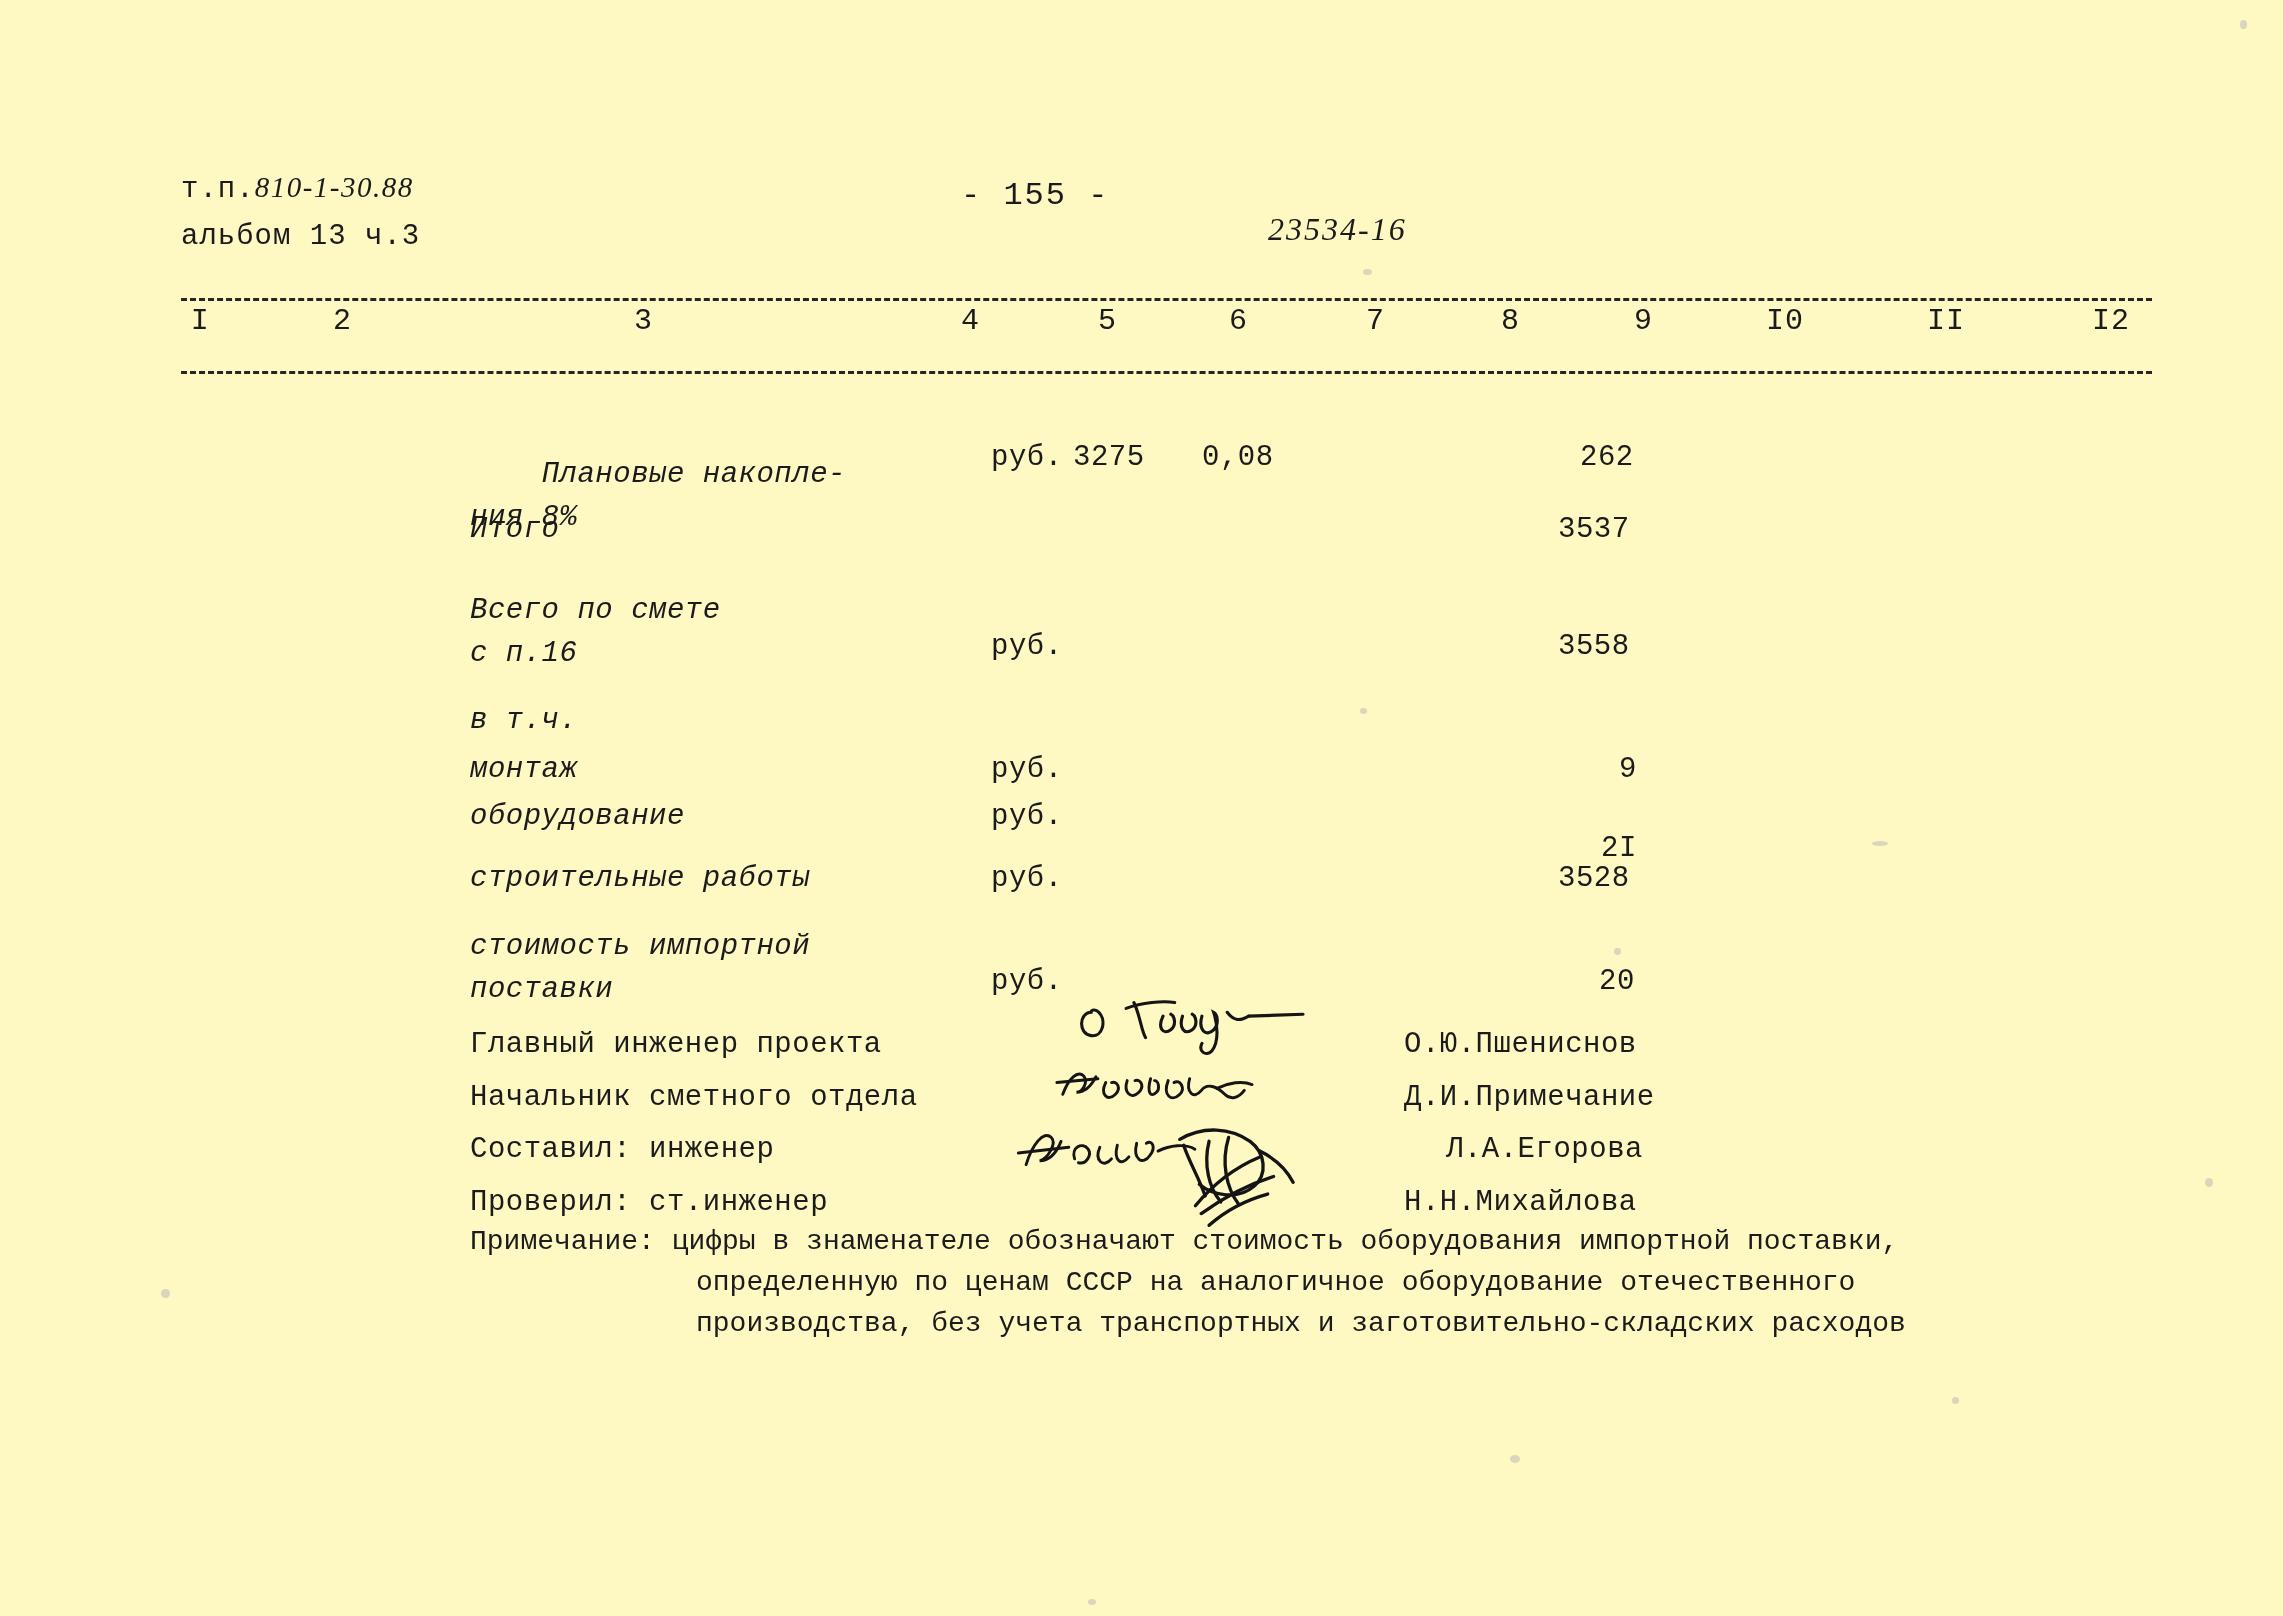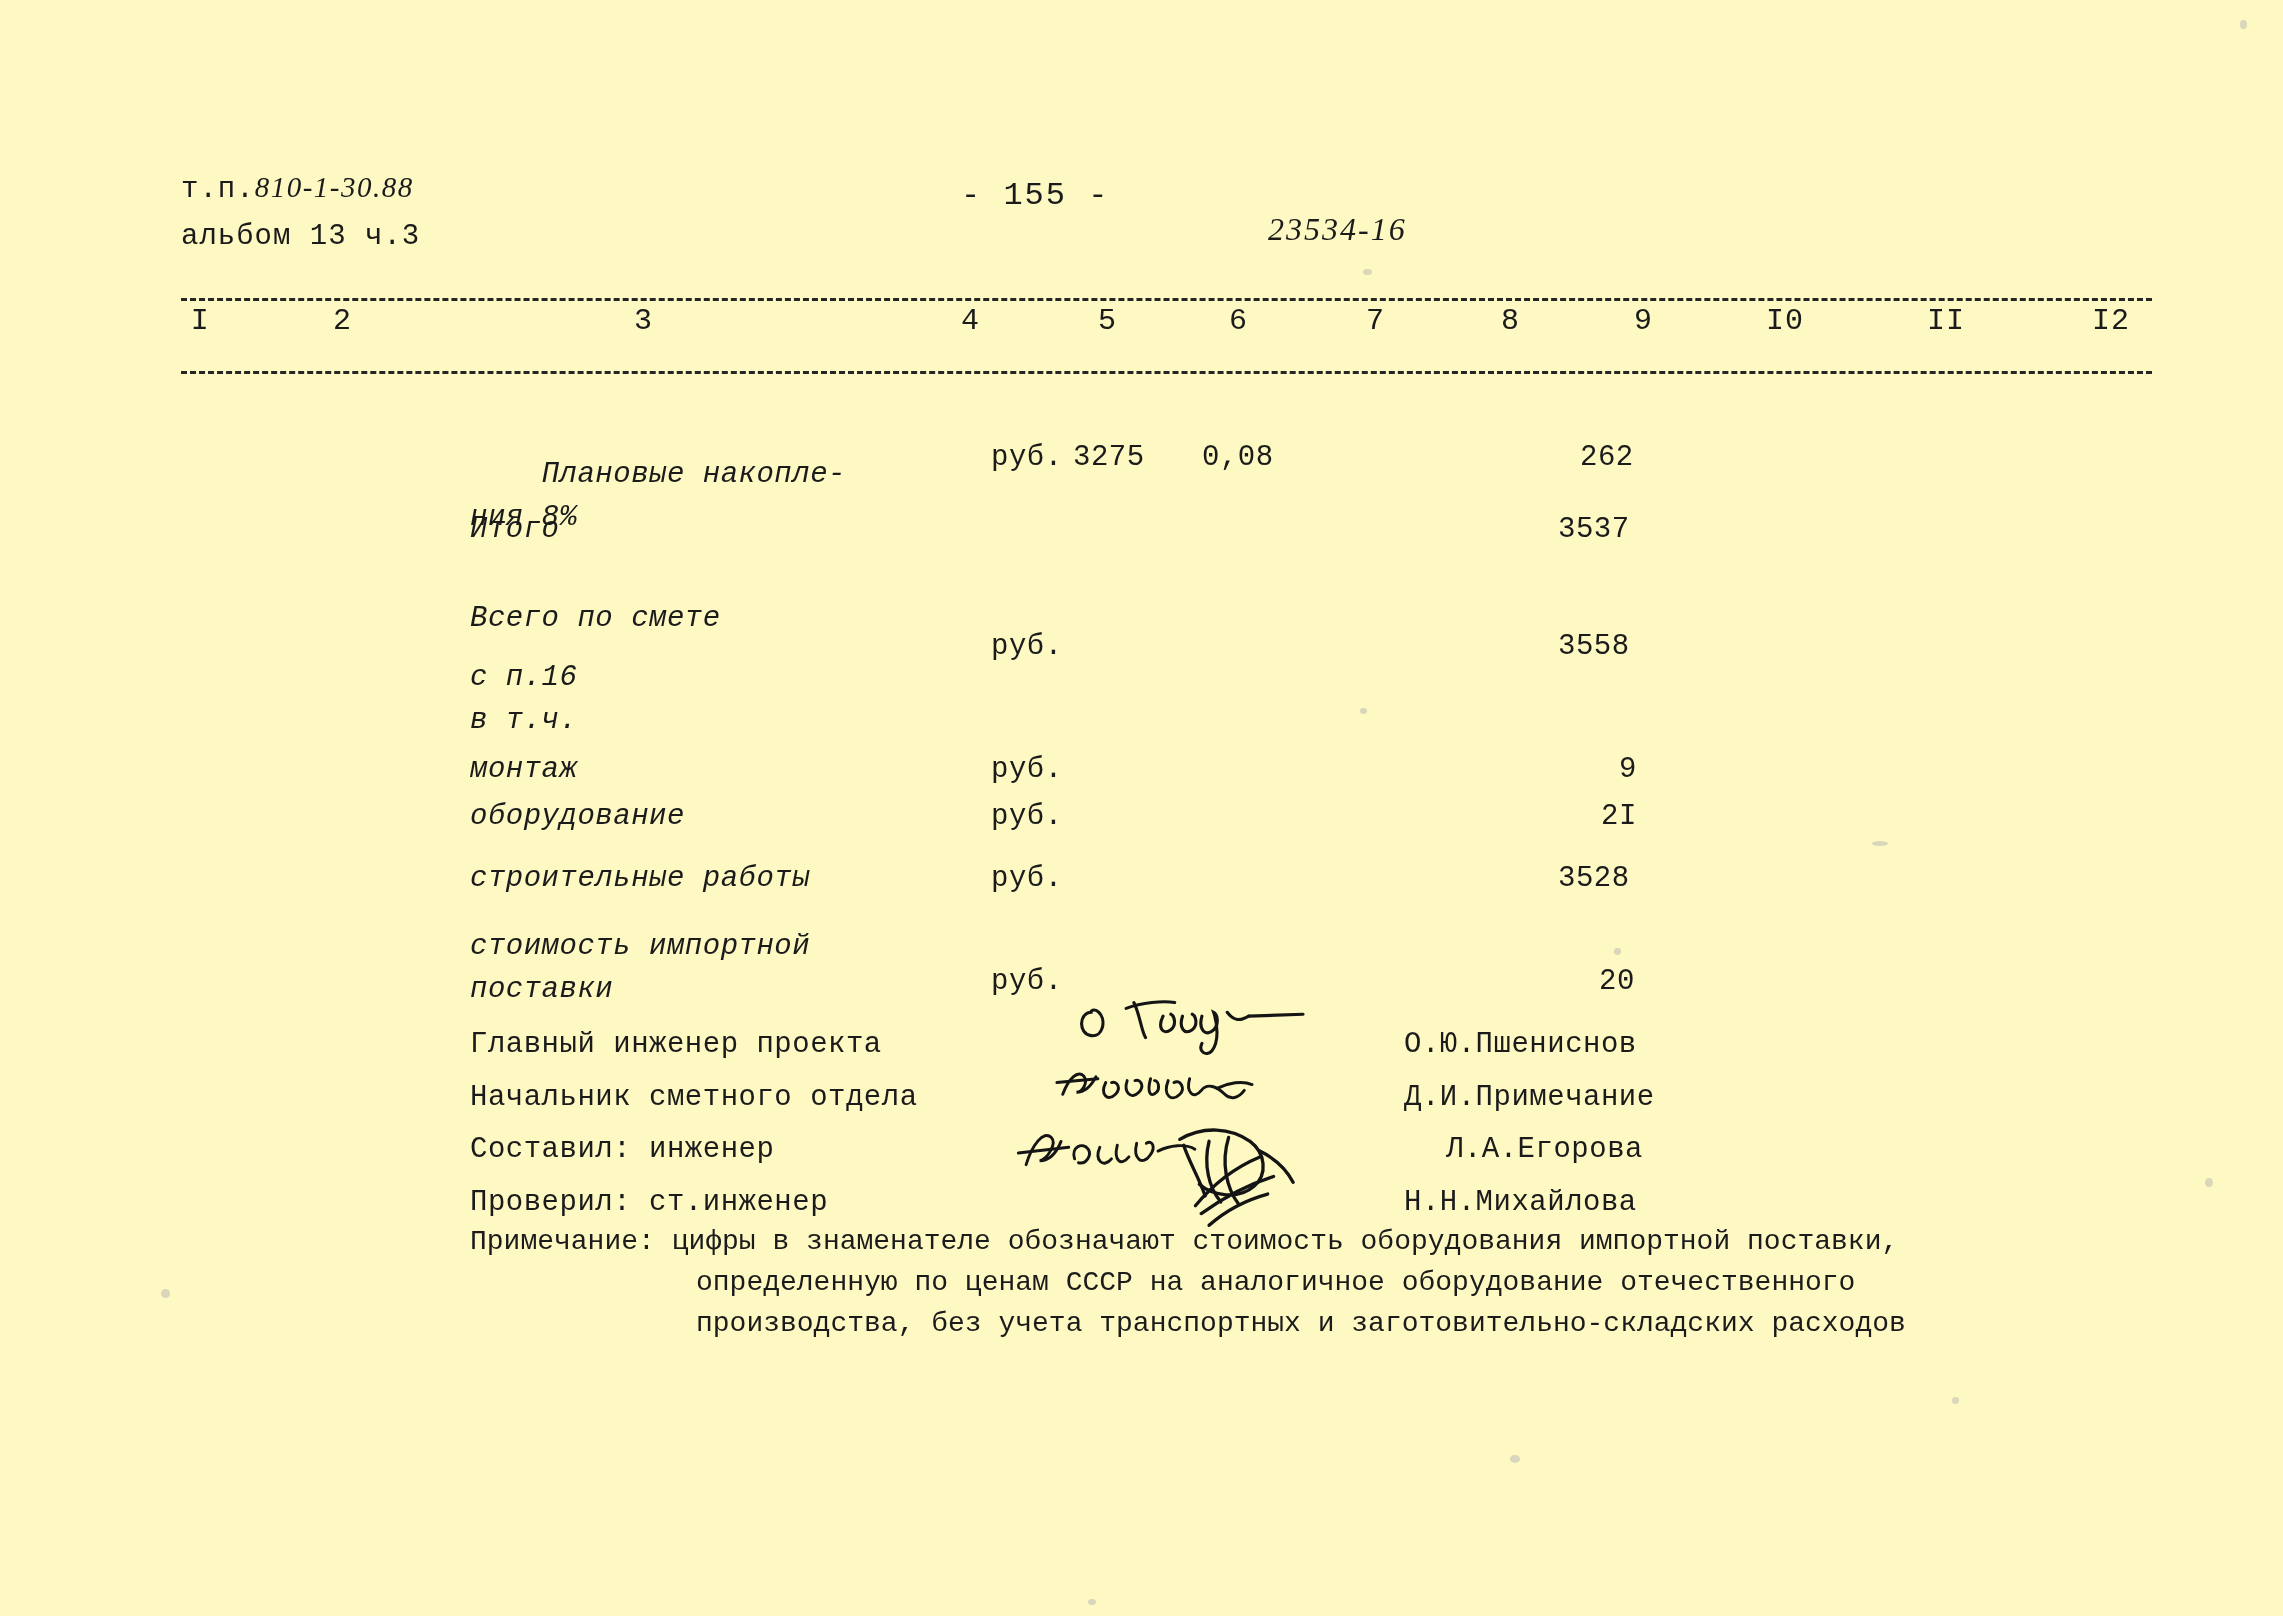--- a/index.html
+++ b/index.html
@@ -187,34 +187,34 @@
 ния 8%</span>
   </div>
   <div class="row c4" style="top:441px;">руб.</div>
   <div class="row" style="left:1073px; top:441px;">3275</div>
   <div class="row" style="left:1202px; top:441px;">0,08</div>
   <div class="row" style="left:1580px; top:441px;">262</div>
 
   <div class="row c3" style="top:513px;">Итого</div>
   <div class="row" style="left:1558px; top:513px;">3537</div>
 
-  <div class="row c3" style="top:589px; line-height:59px;">Всего по смете
+  <div class="row c3" style="top:589px; line-height:43px;">Всего по смете
 с п.16</div>
   <div class="row c4" style="top:630px;">руб.</div>
   <div class="row" style="left:1558px; top:630px;">3558</div>
 
   <div class="row c3" style="top:704px;">в т.ч.</div>
 
   <div class="row c3" style="top:753px;">монтаж</div>
   <div class="row c4" style="top:753px;">руб.</div>
   <div class="row" style="left:1619px; top:753px;">9</div>
 
   <div class="row c3" style="top:800px;">оборудование</div>
   <div class="row c4" style="top:800px;">руб.</div>
-  <div class="row" style="left:1601px; top:800px;">2I</div>
+  <div class="row" style="left:1601px; top:832px;">2I</div>
 
   <div class="row c3" style="top:862px;">строительные работы</div>
   <div class="row c4" style="top:862px;">руб.</div>
   <div class="row" style="left:1558px; top:862px;">3528</div>
 
   <div class="row c3" style="top:925px; line-height:43px;">стоимость импортной
 поставки</div>
   <div class="row c4" style="top:965px;">руб.</div>
   <div class="row" style="left:1599px; top:965px;">20</div>
 

